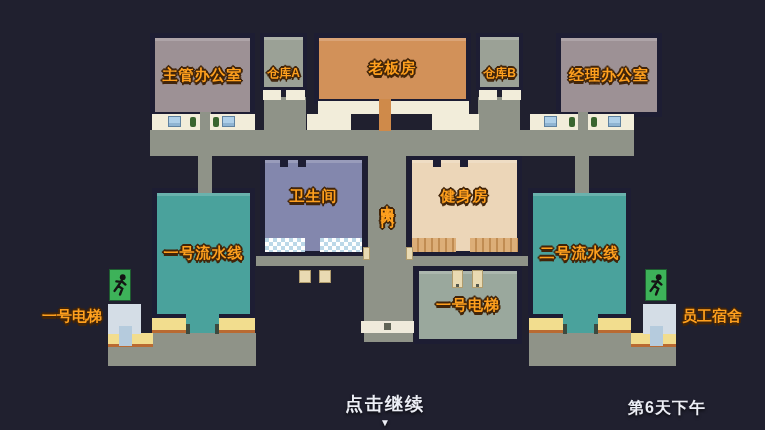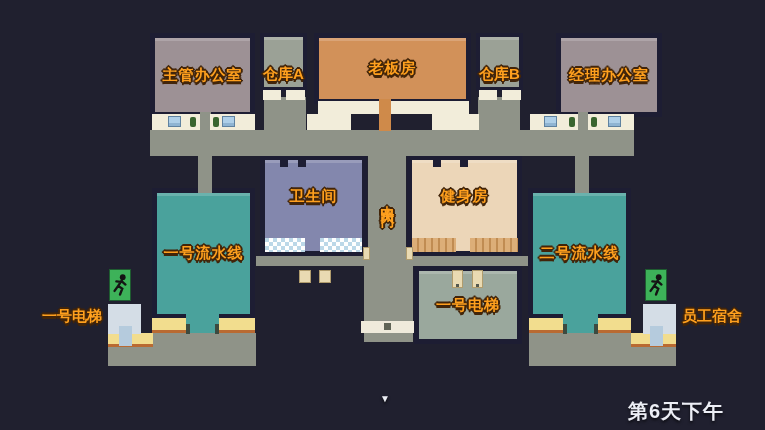--- a/index.html
+++ b/index.html
@@ -17,21 +17,21 @@
     display:flex;align-items:center;justify-content:center;
     box-shadow:inset 0 3px 0 rgba(255,255,255,.18);
   }
   .room.thin{border-width:4px;}
   .rlabel{
     font-weight:bold;font-size:15px;line-height:1.1;color:#ffa01e;white-space:nowrap;
     letter-spacing:1px;
     text-shadow:2px 0 #42250a,-2px 0 #42250a,0 2px #42250a,0 -2px #42250a,
       1px 1px #42250a,-1px 1px #42250a,1px -1px #42250a,-1px -1px #42250a,0 3px #42250a;
   }
-  .rlabel.sm{font-size:15px;letter-spacing:0;margin-top:40px;}
+  .rlabel.sm{font-size:12px;letter-spacing:0;margin-top:40px;}
   .vlabel{
     position:absolute;writing-mode:vertical-rl;text-orientation:upright;
     font-weight:bold;font-size:14px;color:#ffa01e;letter-spacing:2px;
     text-shadow:2px 0 #42250a,-2px 0 #42250a,0 2px #42250a,0 -2px #42250a,
       1px 1px #42250a,-1px 1px #42250a,1px -1px #42250a,-1px -1px #42250a;
   }
   .elv-label{
     position:absolute;font-weight:bold;font-size:15px;color:#ffa01e;white-space:nowrap;
     text-shadow:2px 0 #42250a,-2px 0 #42250a,0 2px #42250a,0 -2px #42250a,
       1px 1px #42250a,-1px 1px #42250a,1px -1px #42250a,-1px -1px #42250a,0 3px #42250a;
@@ -47,21 +47,21 @@
   .shaft{position:absolute;background:#d4dde6;}
   .car{position:absolute;background:#b5cbdd;}
   .footer-continue{
     position:absolute;left:320px;top:392px;width:130px;text-align:center;
     color:#eceef5;font-weight:bold;font-size:18px;letter-spacing:2px;cursor:pointer;
     text-shadow:0 2px 3px rgba(0,0,0,.65);
   }
   .footer-arrow{display:block;font-size:10px;margin-top:1px;letter-spacing:0;}
   .day-label{
     position:absolute;left:628px;top:398px;width:130px;
-    color:#eceef5;font-weight:bold;font-size:20px;letter-spacing:1px;
+    color:#eceef5;font-weight:bold;font-size:16px;letter-spacing:1px;
     text-shadow:0 2px 3px rgba(0,0,0,.65);
   }
 </style>
 </head>
 <body>
 
 <div class="stage">
 
   <div class="room" style="left:150px;top:33px;width:105px;height:84px;background:#9d9195;">
     <span class="rlabel">主管办公室</span>
@@ -182,17 +182,18 @@
       <path d="M13 11 L9 17 M13 12 L17 15.5 M12 12.5 L7 12 M9 17 L13.5 20 L11 26.5 M9 17 L5 22.5" stroke="#141414" stroke-width="2.6" fill="none" stroke-linecap="round"></path>
     </svg>
   </div>
   <div class="shaft" style="left:643px;top:304px;width:33px;height:30px;"></div>
   <div class="car" style="left:650px;top:326px;width:13px;height:20px;"></div>
   <span class="elv-label" style="left:682px;top:307px;">员工宿舍</span>
 
   <div class="vlabel" style="left:379px;top:195px;">中路大门</div>
 
   <div class="footer-continue">
+    <span>点击继续</span>
     <span class="footer-arrow">▼</span>
   </div>
   <div class="day-label">第6天下午</div>
 
 </div>
 
 </body></html>

